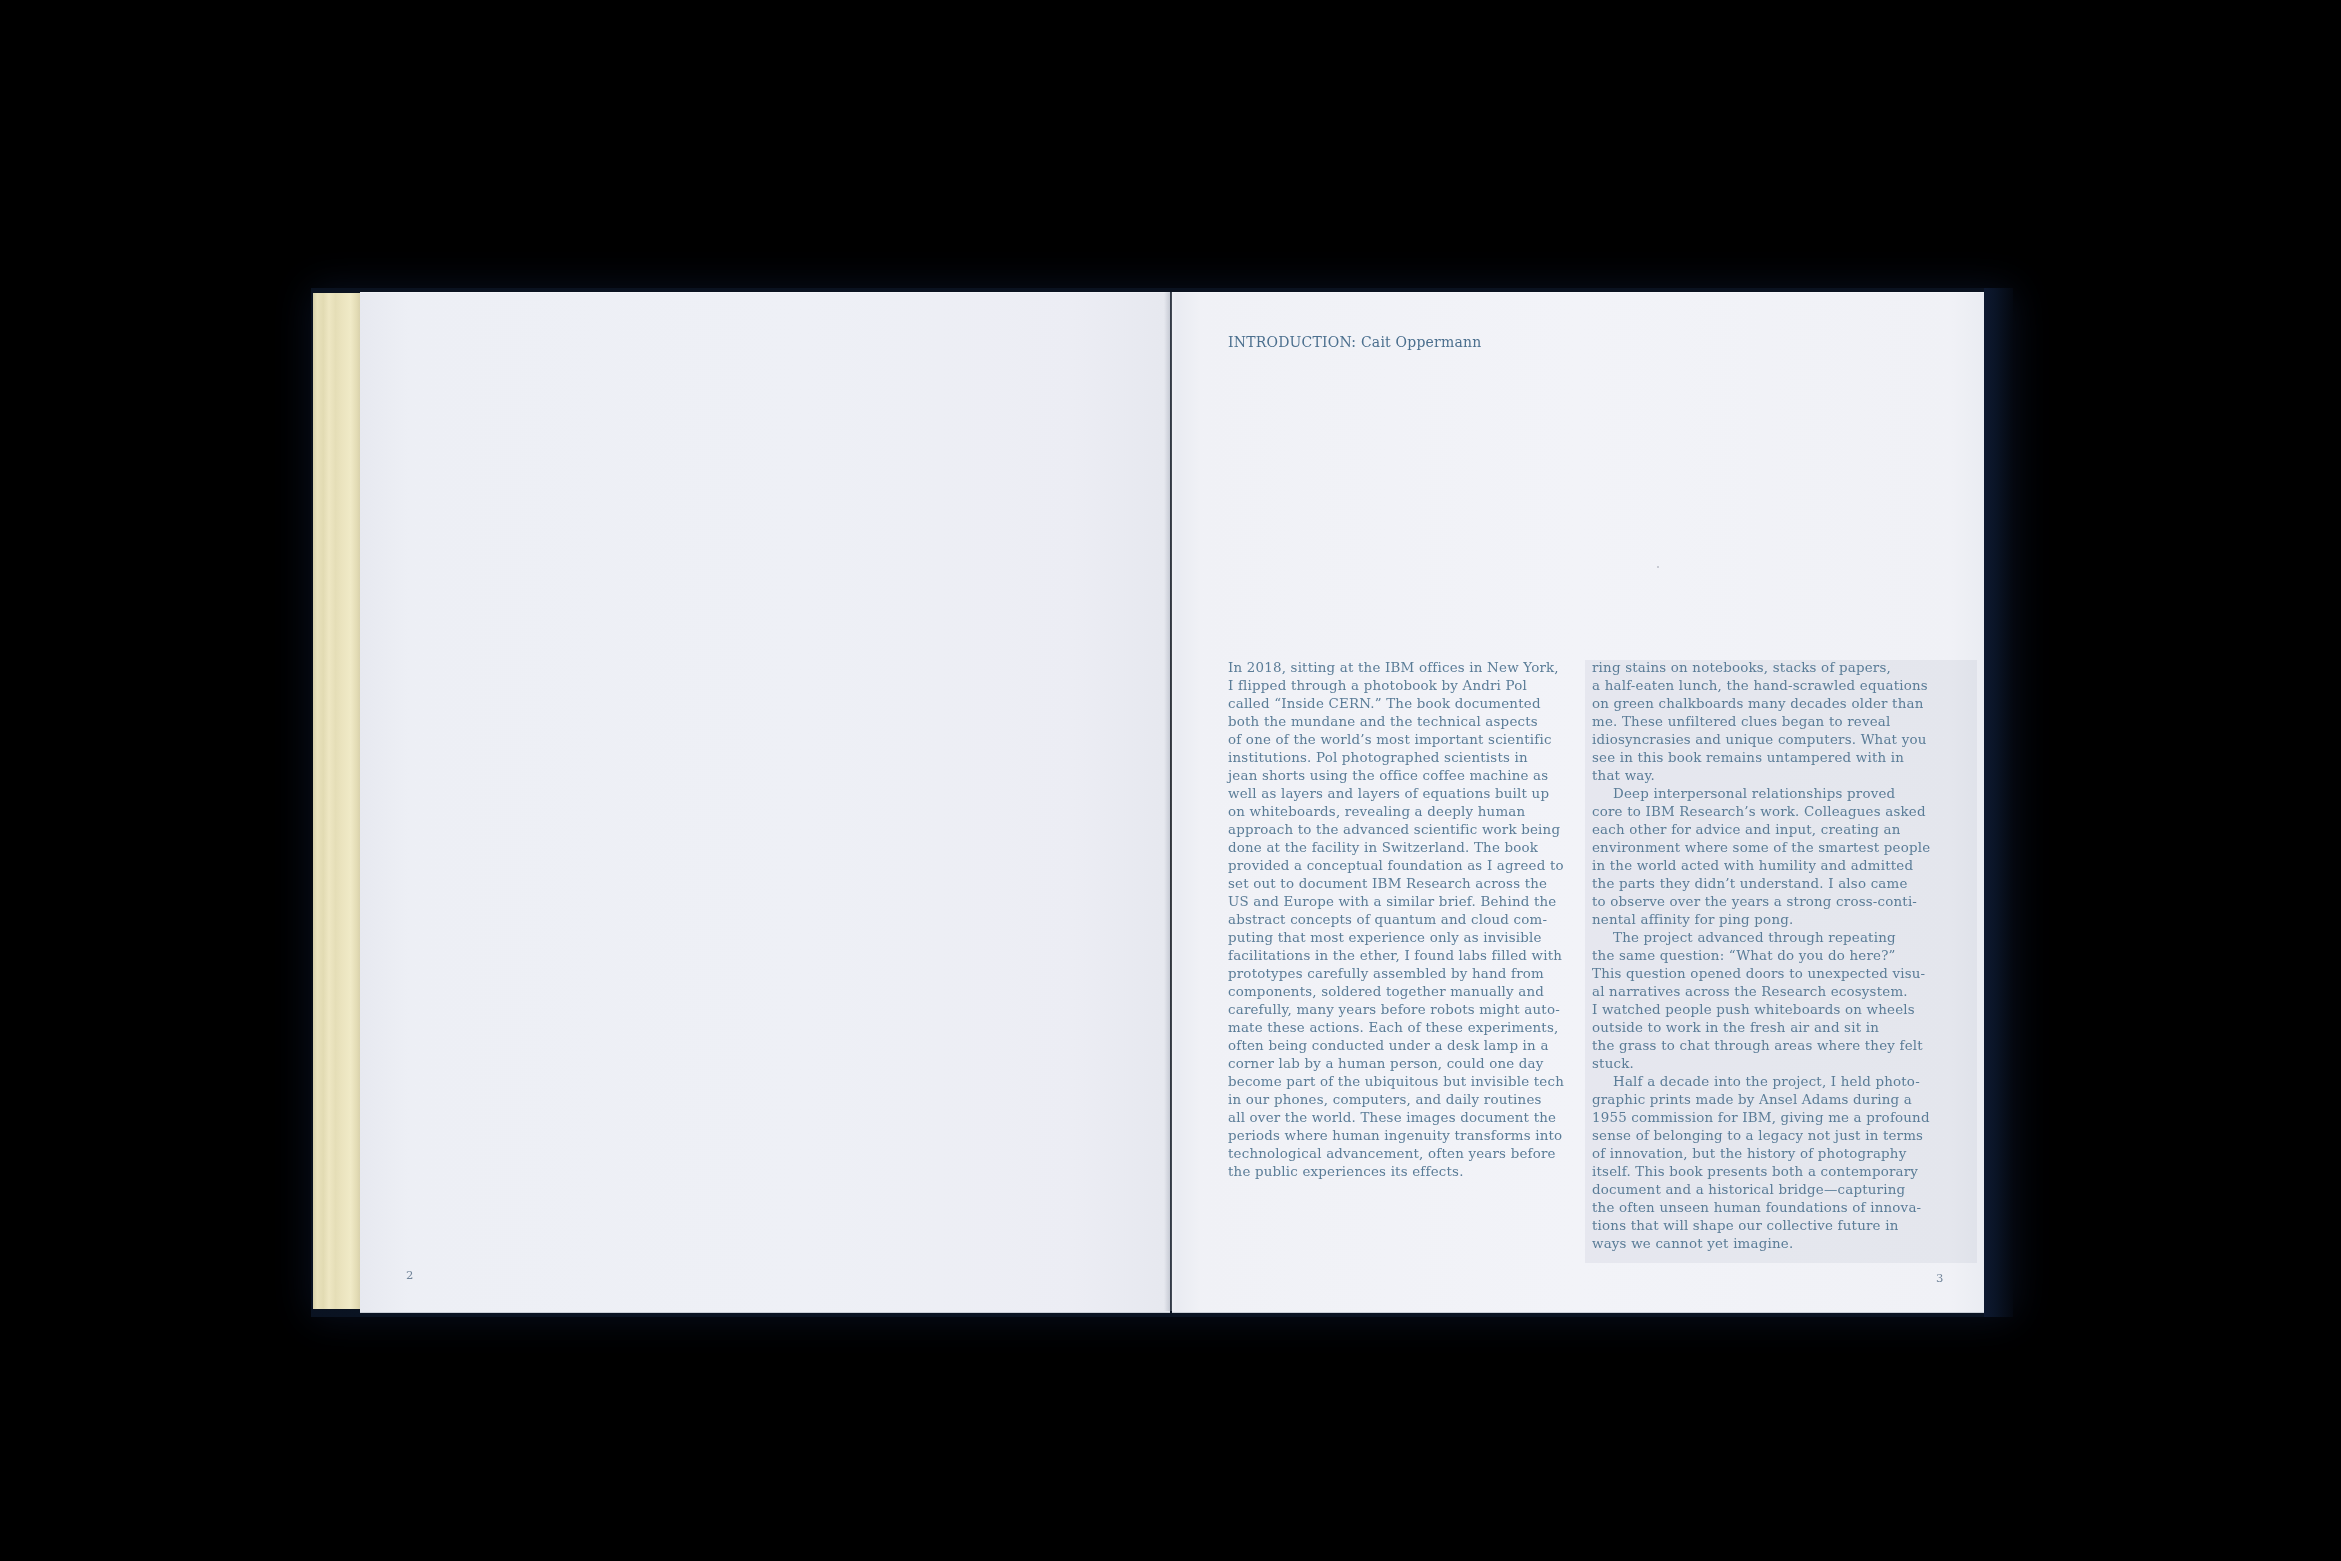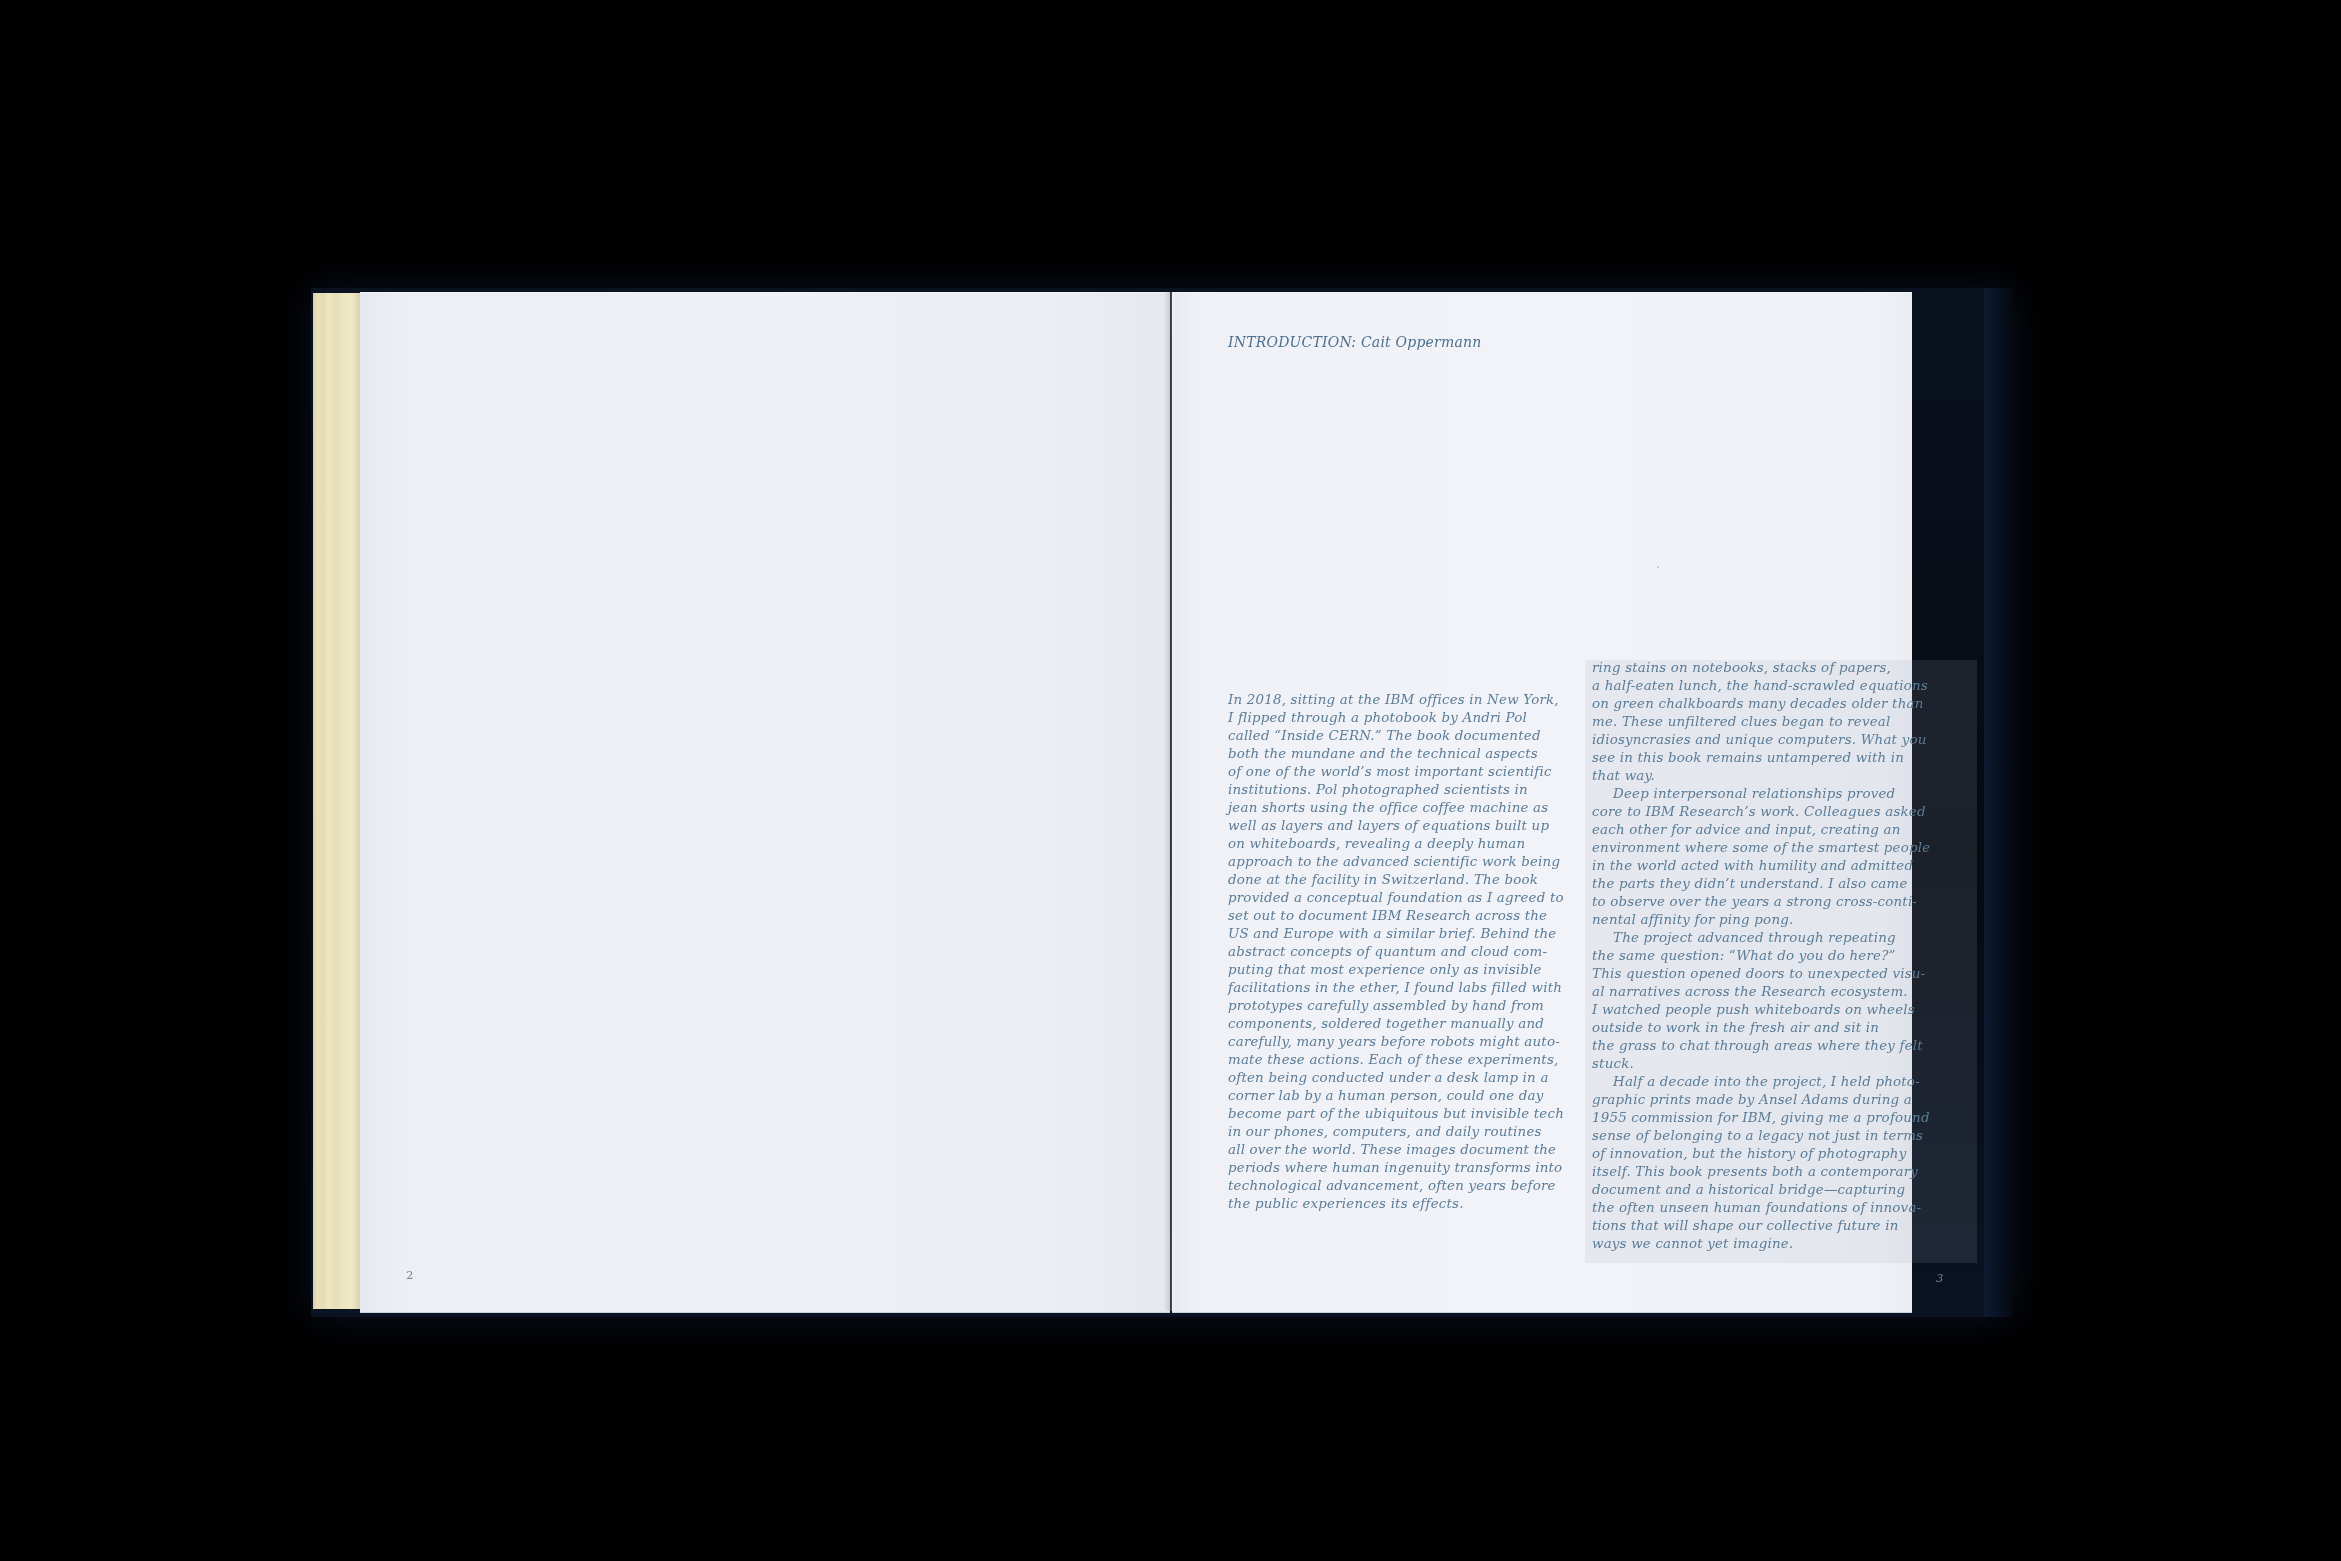--- a/index.html
+++ b/index.html
@@ -43,24 +43,23 @@
   }
   .page-left {
     left: 49px;
     width: 810px;
     background: linear-gradient(90deg, #e7e9f0 0%, #edeff5 6%, #eef0f6 55%, #ecEEf4 88%, #e6e8ef 100%);
     background: linear-gradient(90deg, #e7e9f0 0%, #edeff5 6%, #eef0f6 55%, #ecedf4 88%, #e6e8ef 100%);
     border-top: 0.6px solid rgba(255,255,255,0.35);
   }
   .page-right {
     left: 861px;
-    width: 740px;
+    width: 812px;
     background: linear-gradient(90deg, #e8eaf1 0%, #f0f1f6 3.5%, #f2f3f8 50%, #f0f1f6 96%, #eaecf2 100%);
     border-top: 0.6px solid rgba(255,255,255,0.35);
-    font-style: italic;
   }
   .gutter {
     position: absolute;
     left: 853px; top: 3.7px;
     width: 13.4px; height: 1019px;
     background: linear-gradient(90deg, rgba(120,128,145,0) 0%, rgba(120,128,145,0.28) 45%, rgba(255,255,255,0.25) 60%, rgba(120,128,145,0) 100%);
     pointer-events: none;
   }
   
   .cover-edge-right {
@@ -90,21 +89,21 @@
     width: 812px;
   }
   .col {
     position: absolute;
     top: 0;
     font-size: 13.4px;
     line-height: 18px;
     letter-spacing: 0.2px;
     color: #5a7c97;
   }
-  .col-0 { left: 56px;  width: 359px; margin-top: 32px; }
+  .col-0 { left: 56px;  width: 359px; }
   .col-1 { left: 420px; width: 370px; }
   .para { white-space: pre; }
   .para.indent { text-indent: 21px; }
   
   .pagenum {
     position: absolute;
     font-size: 11.6px;
     color: #718499;
   }
   .pagenum-left  { left: 46px;   top: 975px; }

